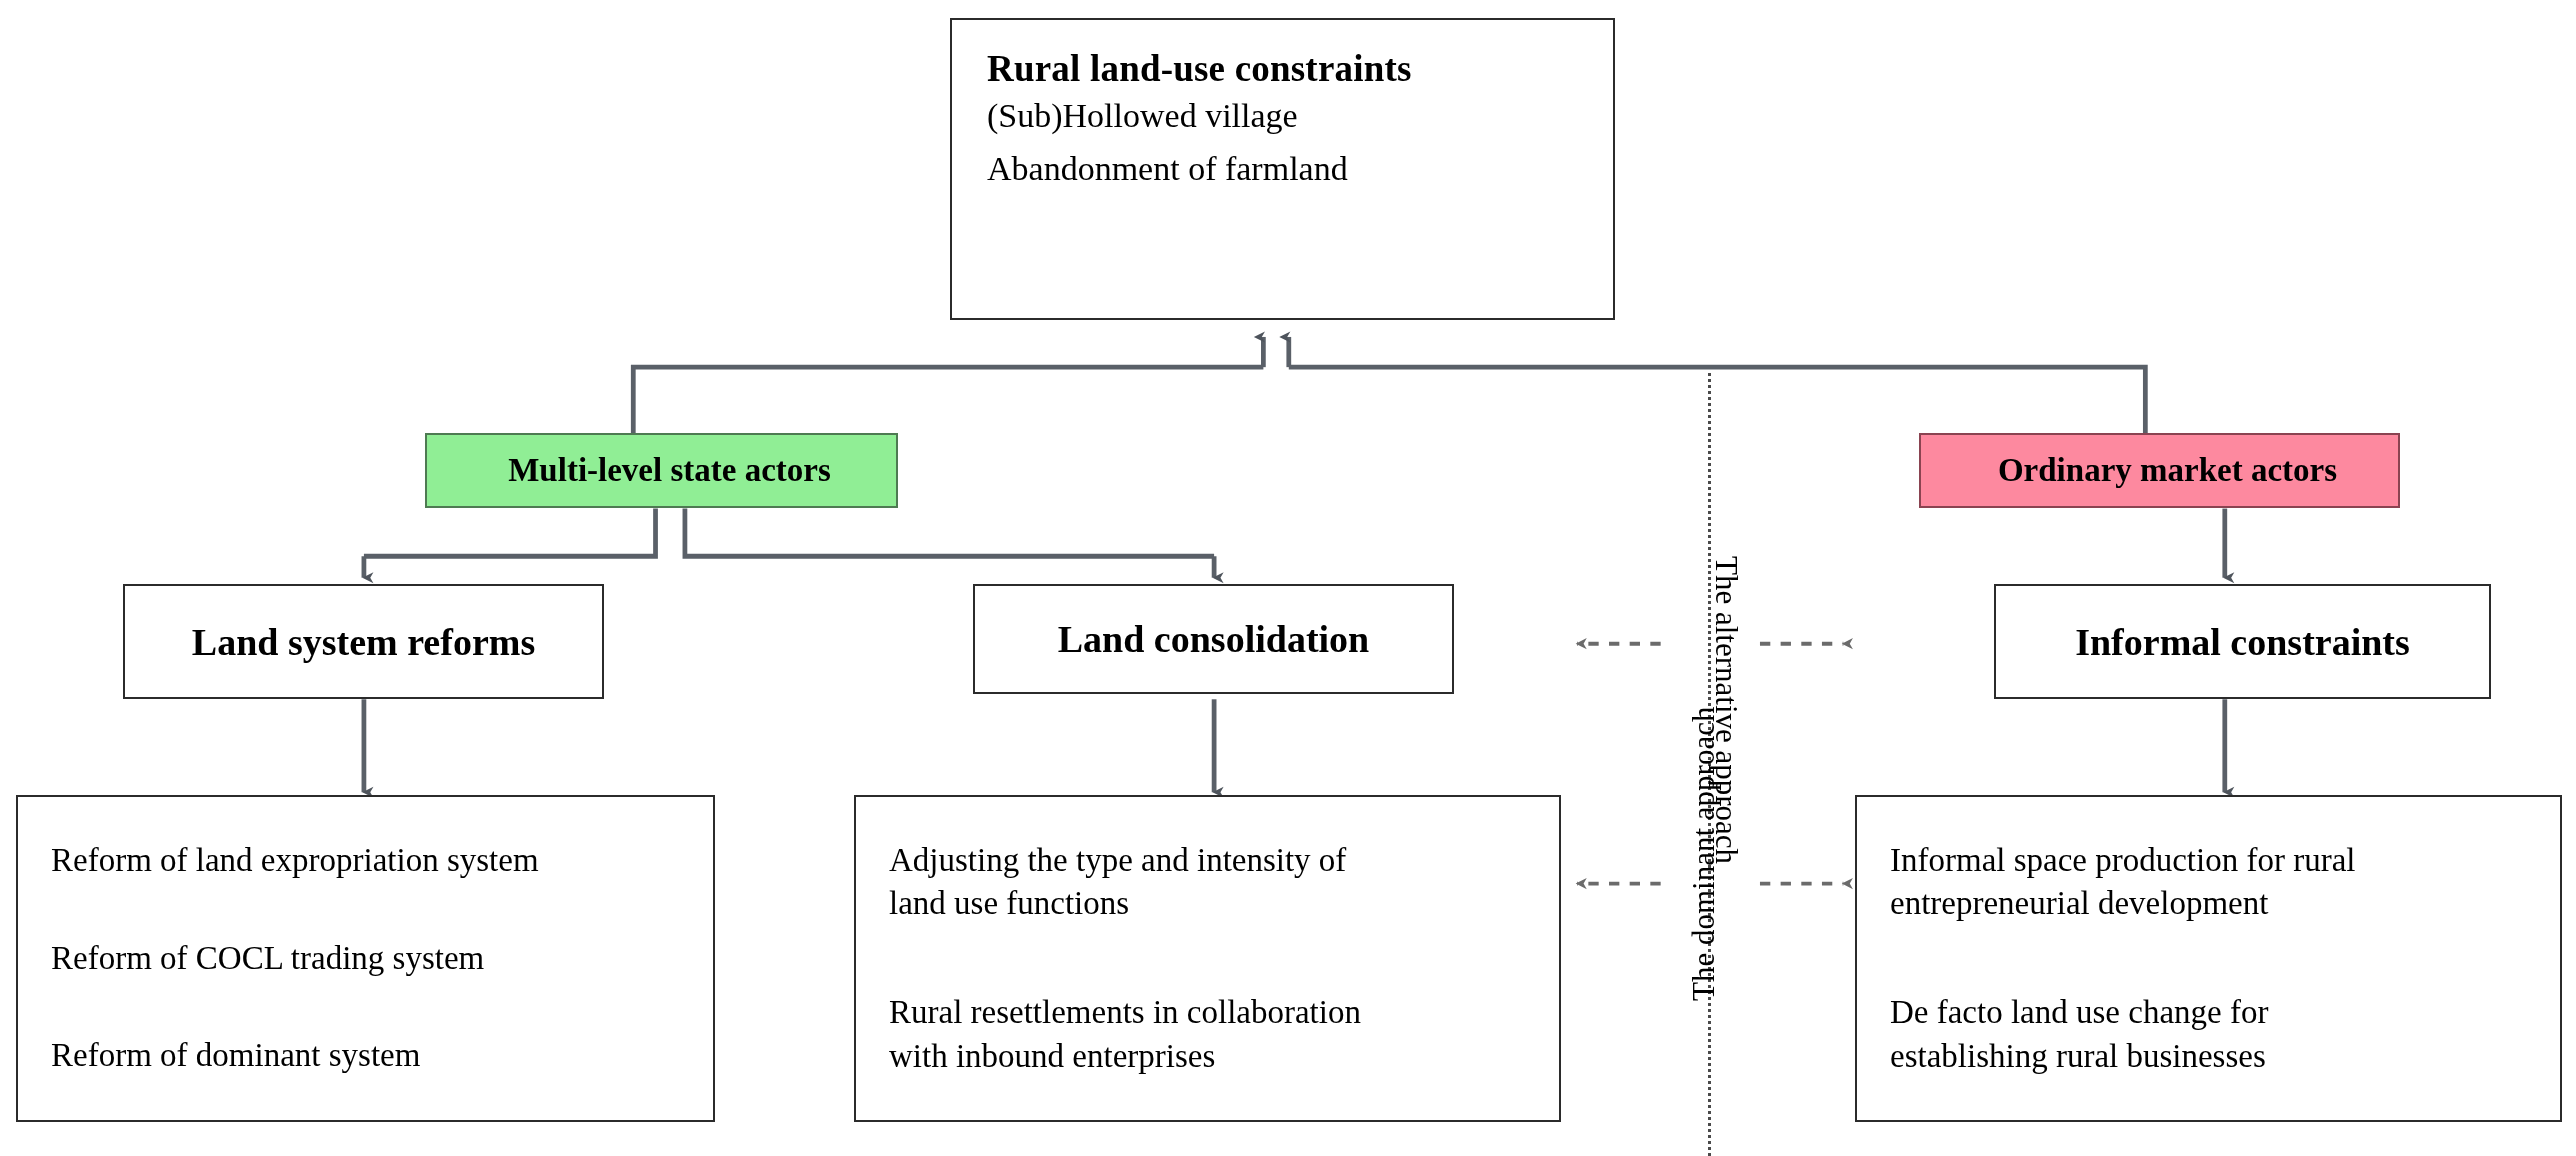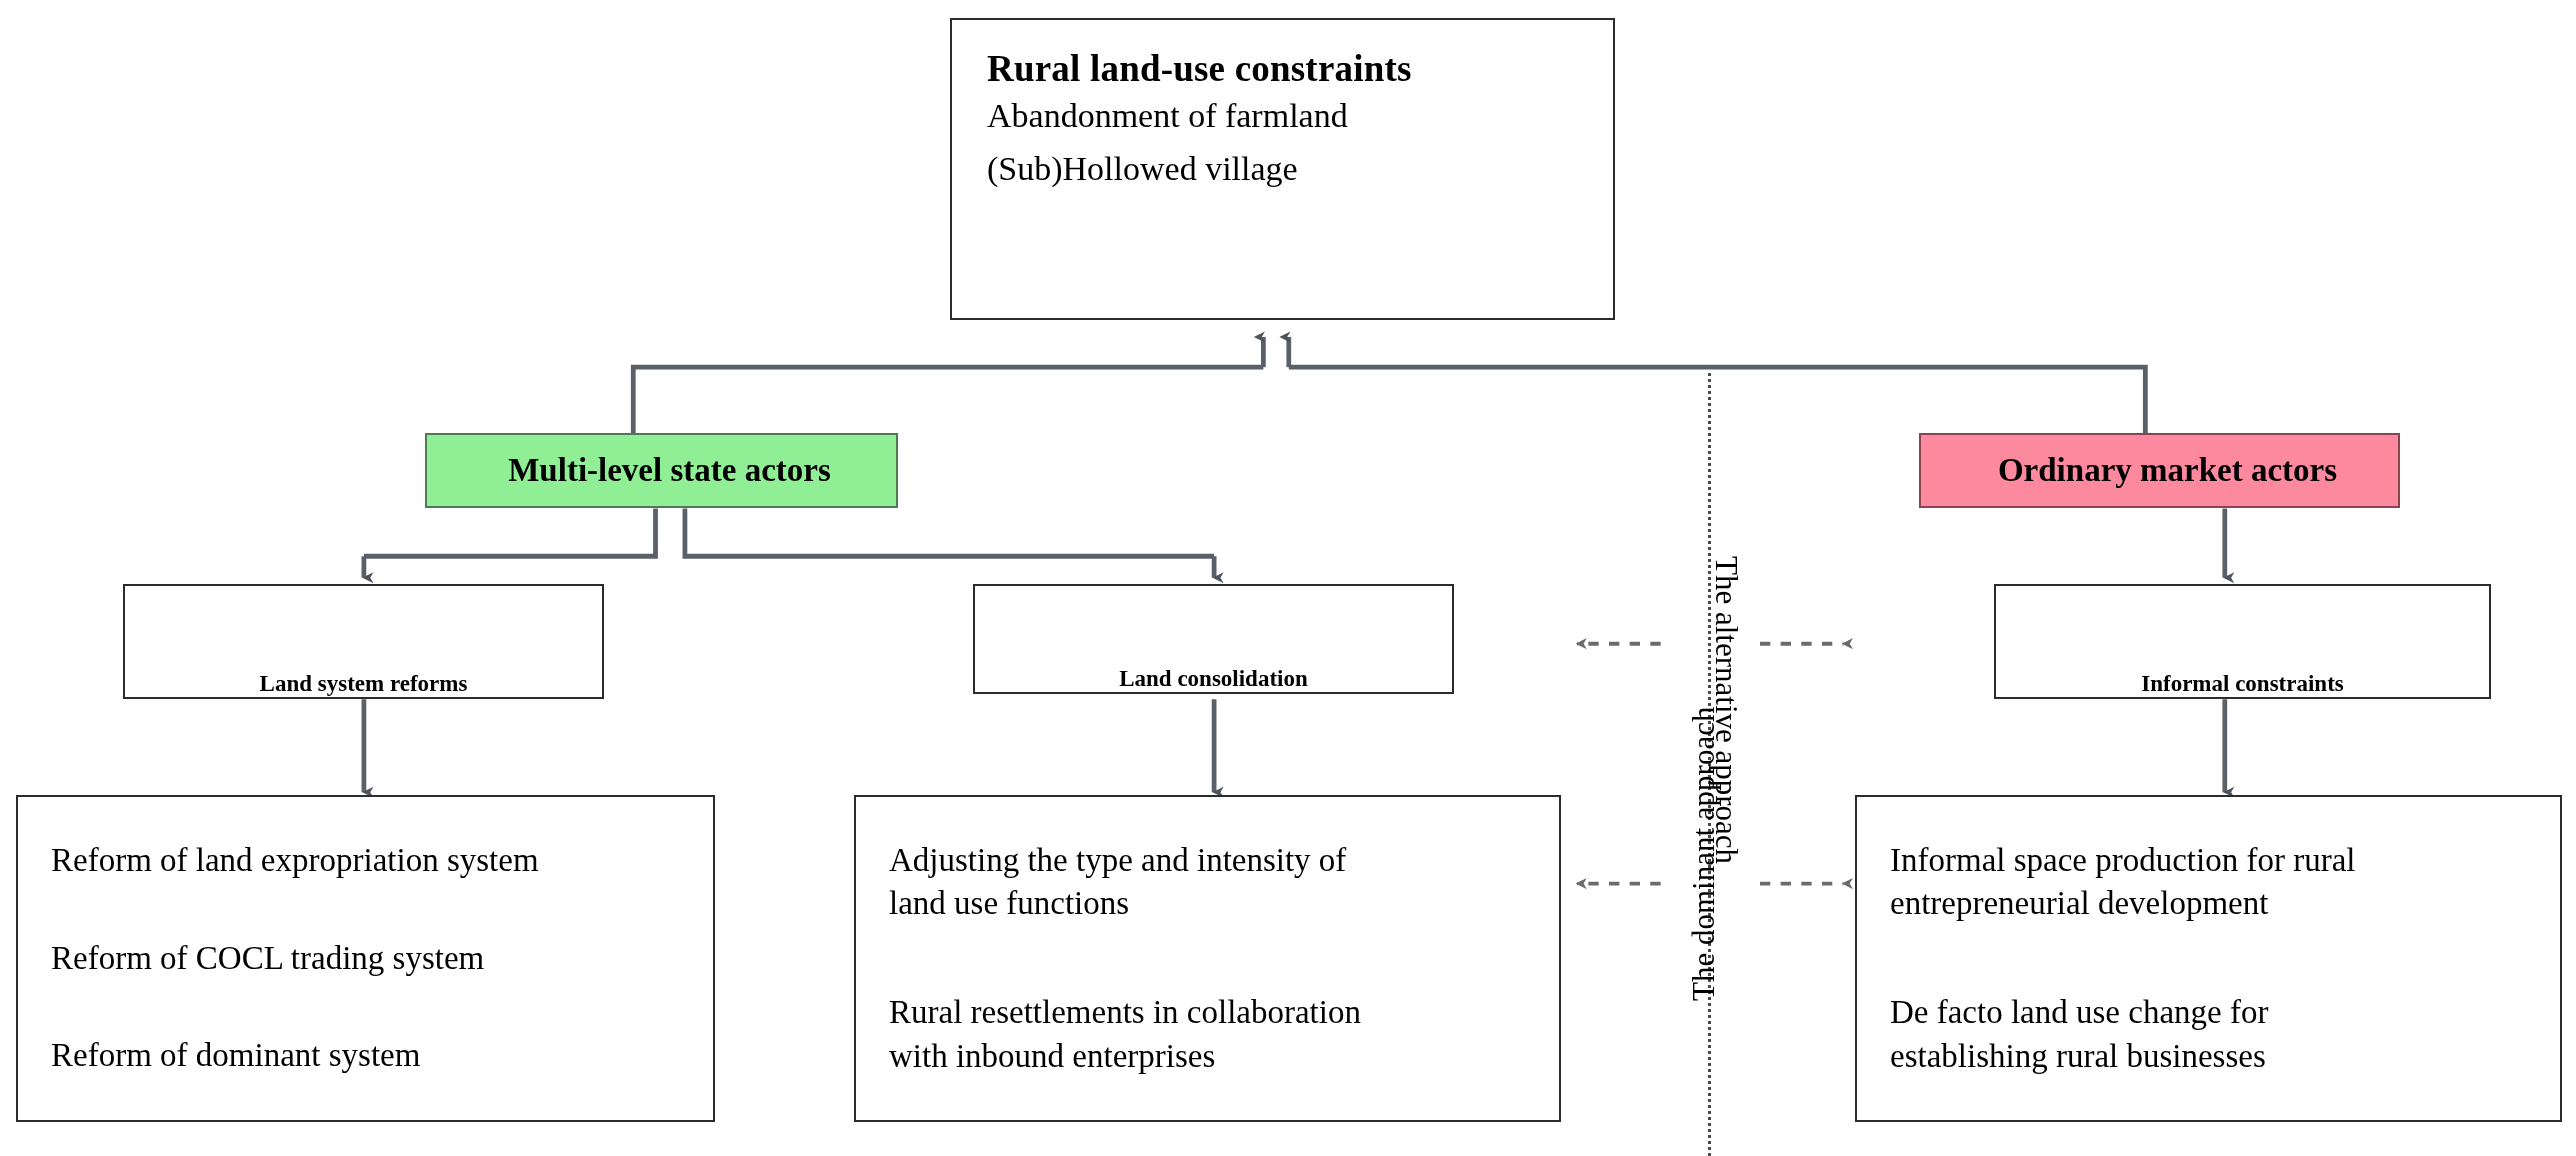--- a/index.html
+++ b/index.html
@@ -14,22 +14,22 @@
 
   .title-box{padding:27px 0 0 35px;}
   .t-head{font-weight:bold;font-size:37px;line-height:1.18;letter-spacing:0.2px;}
   .t-line{font-size:34px;line-height:1.55;}
 
   .actor{display:flex;align-items:center;justify-content:center;
          font-weight:bold;font-size:33px;border:2.4px solid #5a5a5a;padding-left:16px;}
   .actor.green{background:#90ee95;border-color:#4e7a52;}
   .actor.pink{background:#fd899f;border-color:#8a4351;}
 
-  .mid{display:flex;align-items:flex-end;justify-content:center;
-       font-weight:bold;font-size:23px;}
+  .mid{display:flex;align-items:center;justify-content:center;
+       font-weight:bold;font-size:38px;}
 
   .leaf{padding:0 0 0 33px;display:flex;flex-direction:column;justify-content:center;}
   .leaf .item{font-size:33px;line-height:1.32;margin:16px 0;}
   .leaf.tight .item{margin:27px 0;}
 
   .vlabel{position:absolute;font-size:31px;white-space:nowrap;
           transform-origin:0 0;}
 
   .divider{position:absolute;border-left:3.2px dotted #4a4a4a;}
 </style>
@@ -79,22 +79,22 @@
       <line x1="2215" y1="810" x2="2320" y2="810" marker-end="url(#arrow-right)"></line>
       <line x1="2090" y1="1112" x2="1985" y2="1112" marker-end="url(#arrow-left)"></line>
       <line x1="2215" y1="1112" x2="2320" y2="1112" marker-end="url(#arrow-right)"></line>
     </g>
   </svg>
 
   <div class="divider" style="left:1708px;top:373px;height:783px;"></div>
 
   <div class="box plain title-box" style="left:950px;top:17.5px;width:665px;height:302px;">
     <div class="t-head">Rural land-use  constraints</div>
+    <div class="t-line">(Sub)Hollowed village</div>
     <div class="t-line">Abandonment of farmland</div>
-    <div class="t-line">(Sub)Hollowed village</div>
   </div>
 
   <div class="box actor green" style="left:425px;top:433px;width:473px;height:75px;">
     <span>Multi-level state actors</span>
   </div>
 
   <div class="box actor pink" style="left:1919px;top:433px;width:481px;height:75px;">
     <span>Ordinary market actors</span>
   </div>
 

